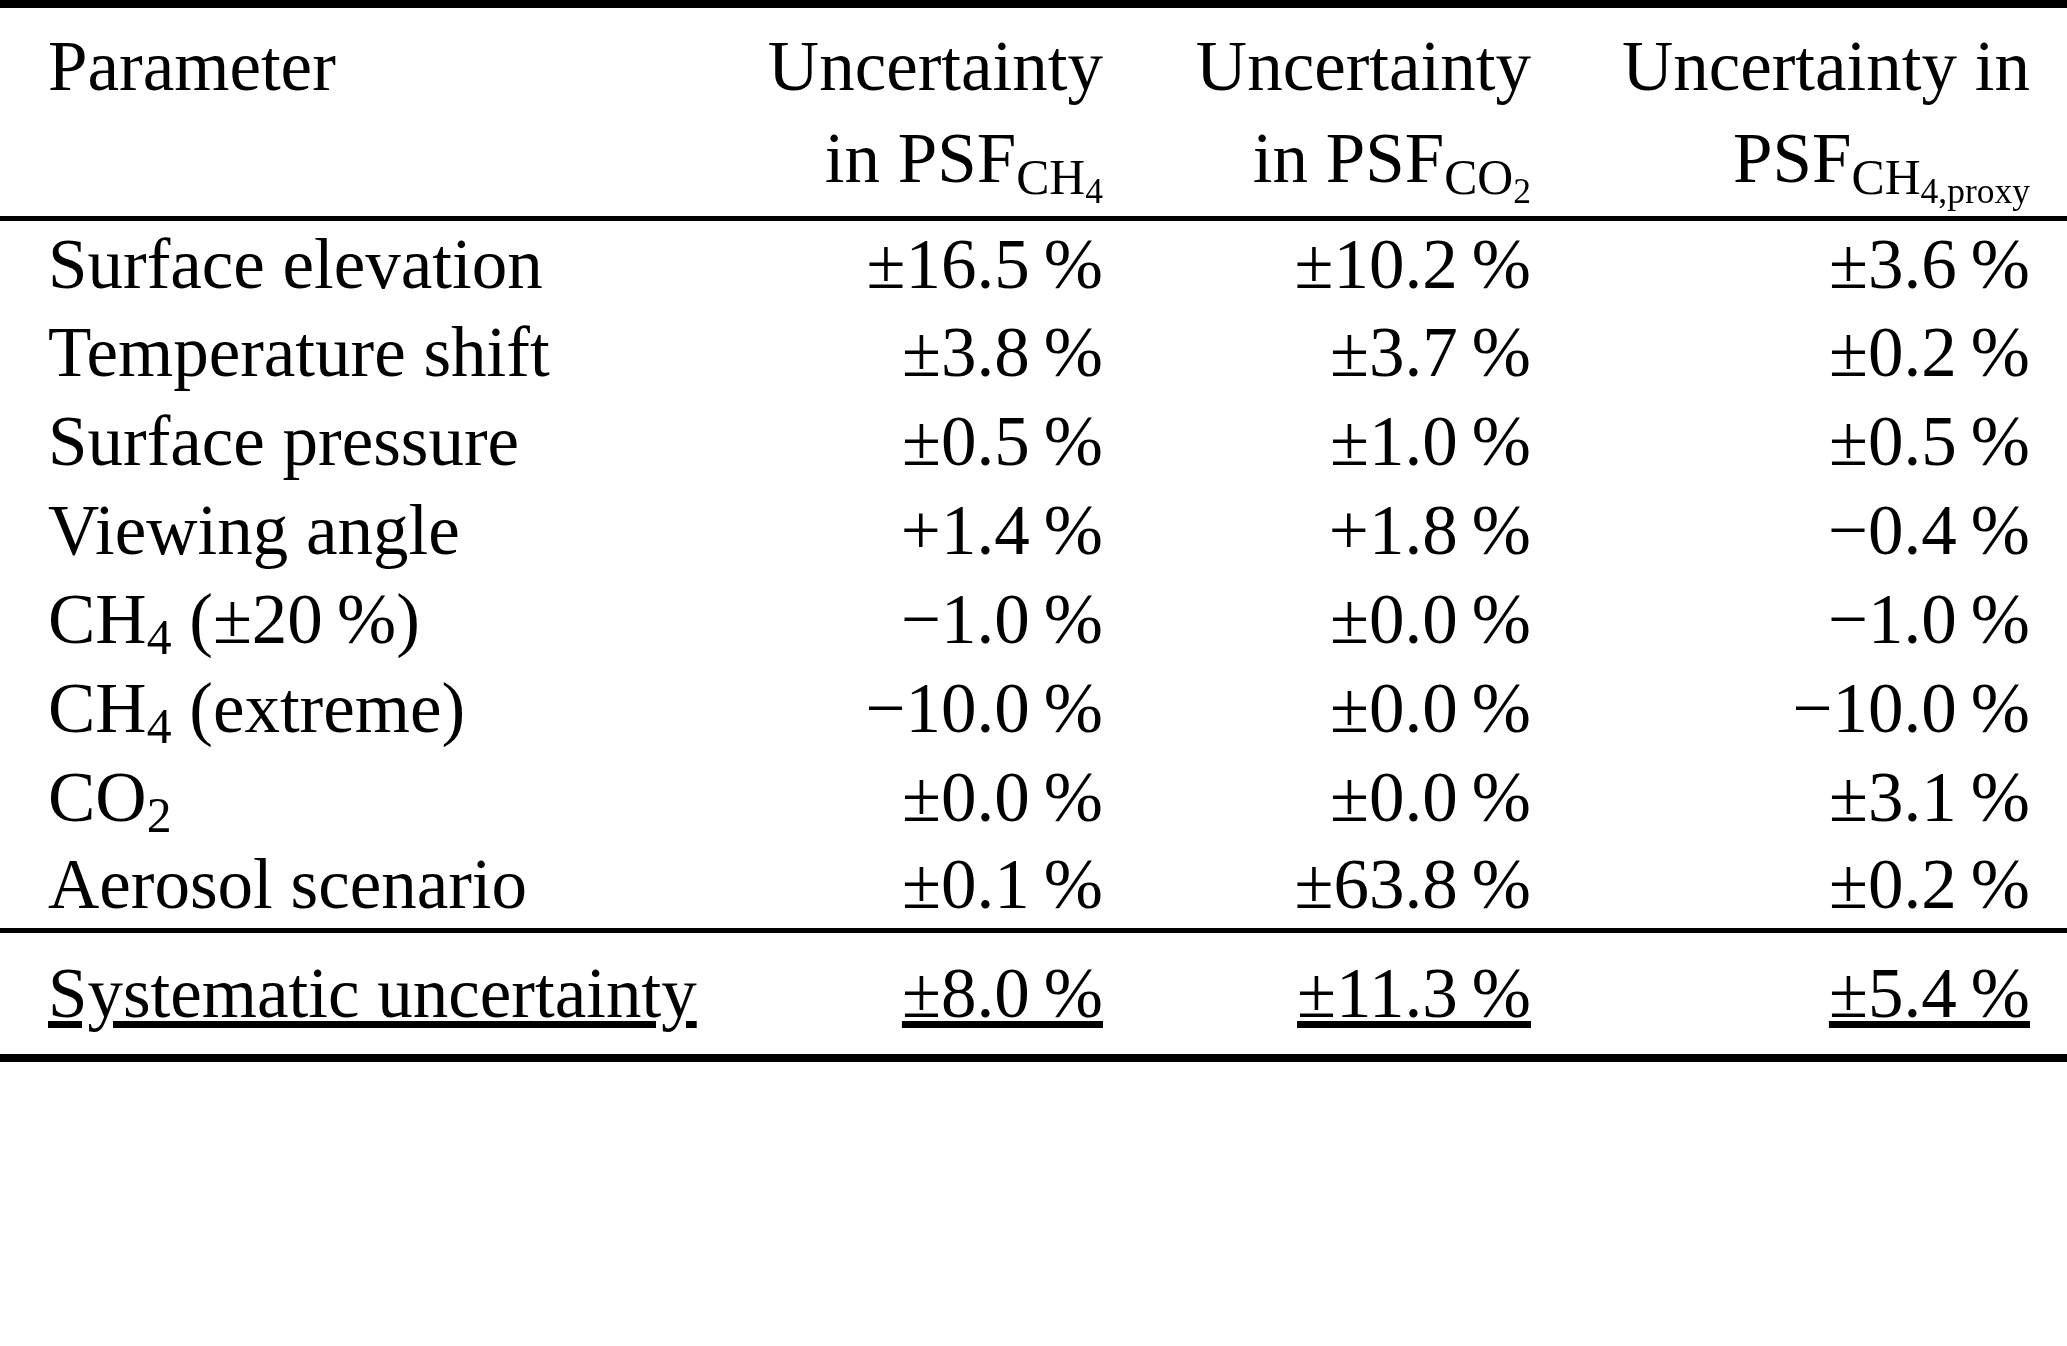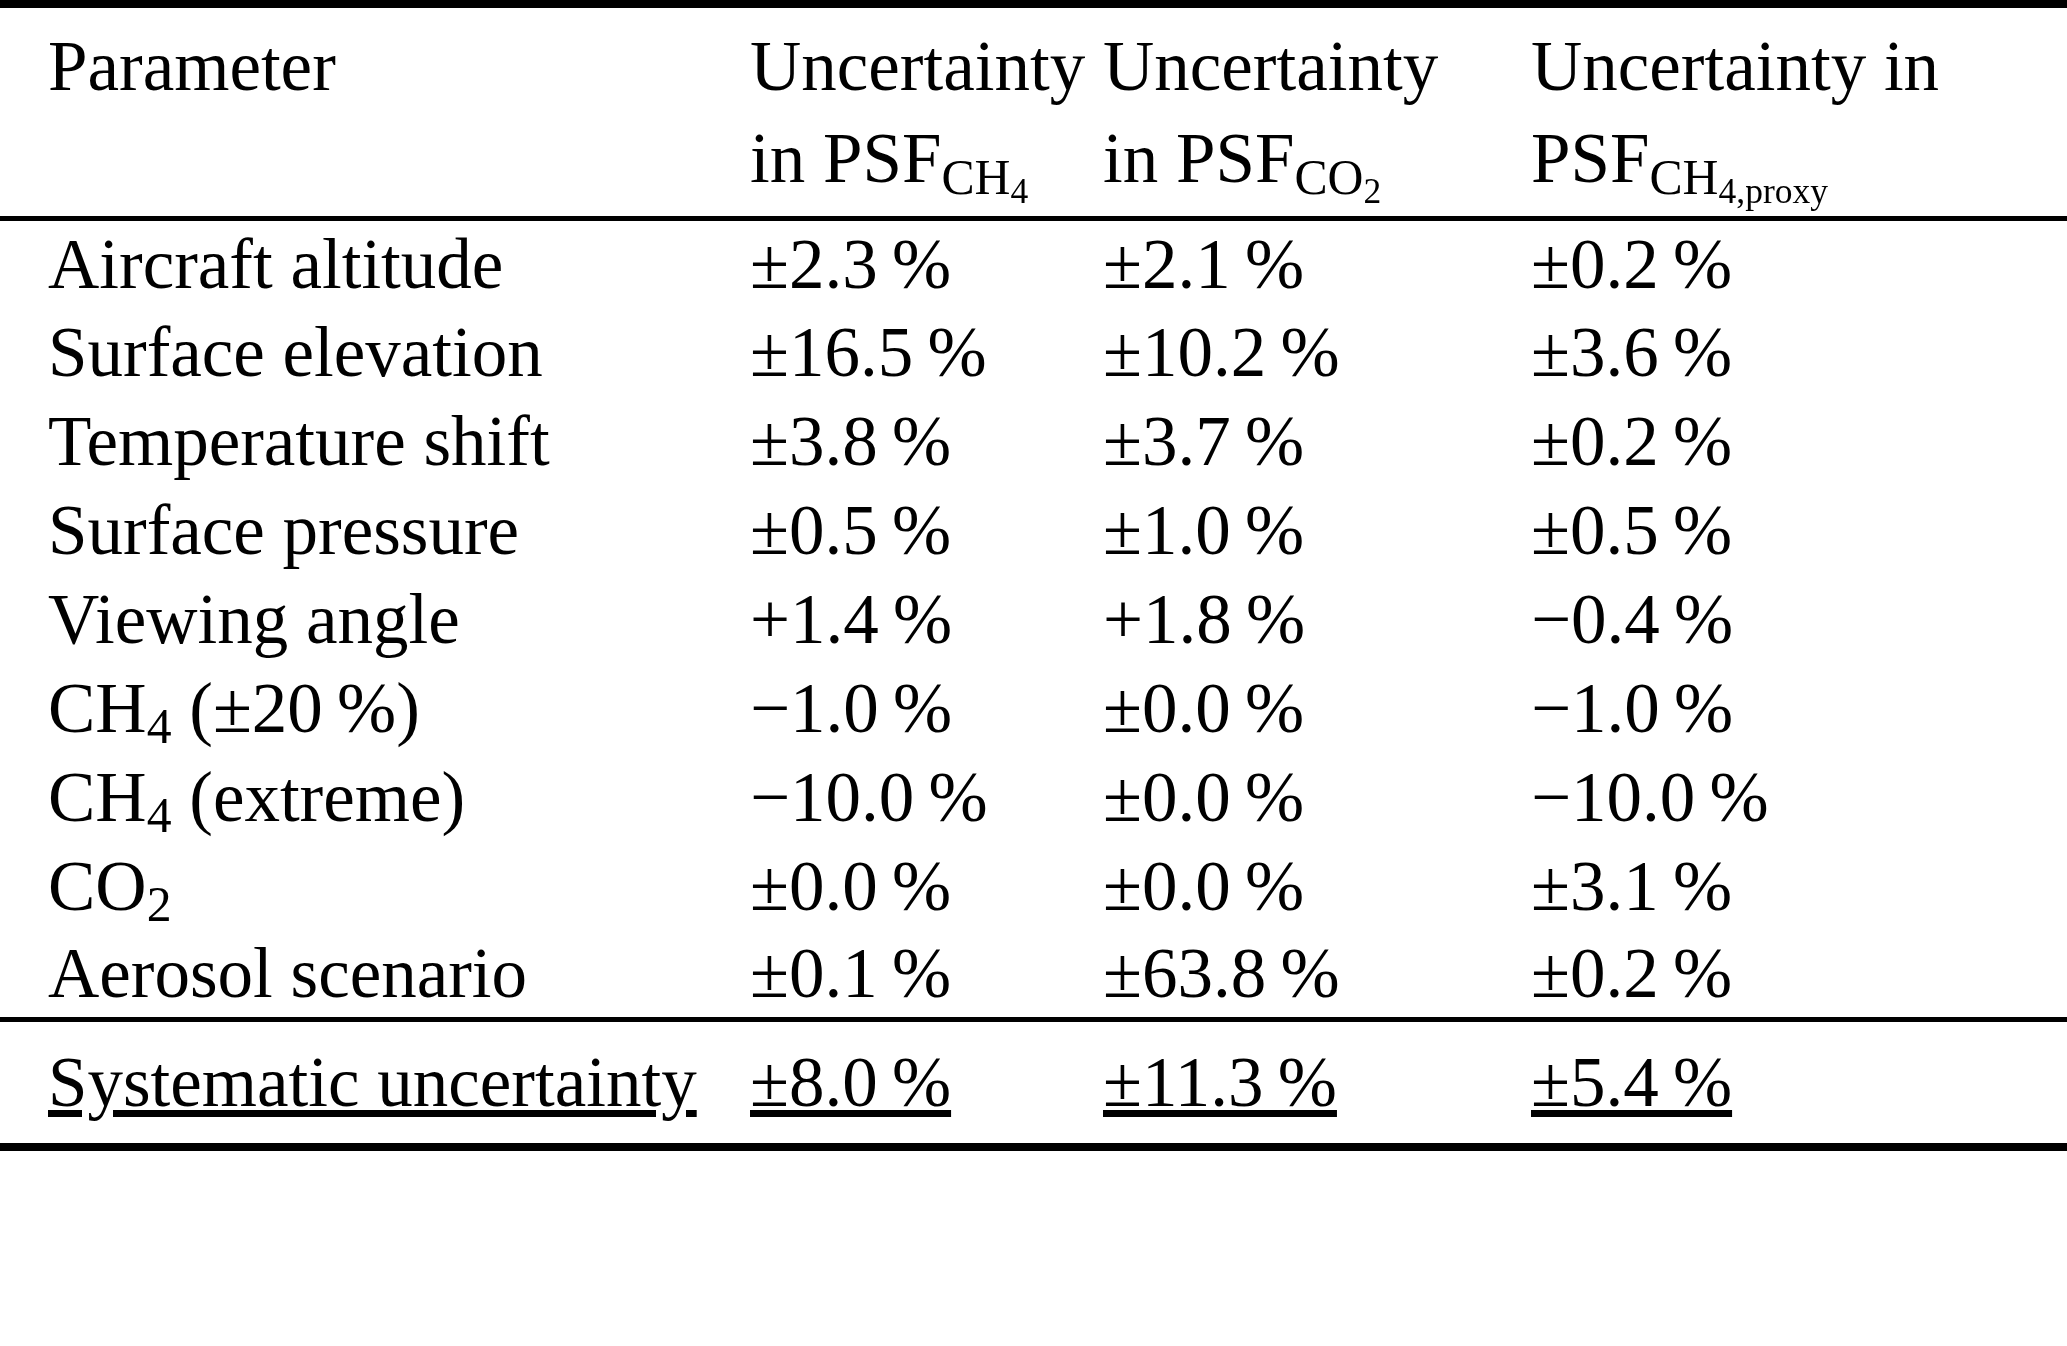--- a/index.html
+++ b/index.html
@@ -41,21 +41,21 @@
   }
   thead th {
     vertical-align: top;
     padding-top: 12px;
   }
   .h-line { line-height: 92px; }
   .param-col {
     text-align: left;
     padding-left: 48px;
   }
-  .num-col { text-align: left; }
+  .num-col { text-align: right; }
   .c3 { padding-right: 37px; }
   
   .sg-t { }
   .sg-s {
     font-size: 70%;
     position: relative;
     top: 0.24em;
   }
   .sg-ss {
     font-size: 50%;
@@ -87,26 +87,20 @@
           <div class="h-line">Uncertainty</div>
           <div class="h-line"><span class="sg-t">in PSF</span><span class="sg-s">CO</span><span class="sg-ss">2</span></div>
         </th>
         <th class="num-col c3">
           <div class="h-line">Uncertainty in</div>
           <div class="h-line"><span class="sg-t">PSF</span><span class="sg-s">CH</span><span class="sg-ss">4,proxy</span></div>
         </th>
       </tr>
     </thead>
     <tbody id="table-body">
-  <tr>
-    <td class="param-col"><span class="sg-t">Aircraft altitude</span></td>
-    <td class="num-col c1">±2.3 %</td>
-    <td class="num-col c2">±2.1 %</td>
-    <td class="num-col c3">±0.2 %</td>
-  </tr>
 
   <tr>
     <td class="param-col"><span class="sg-t">Surface elevation</span></td>
     <td class="num-col c1">±16.5 %</td>
     <td class="num-col c2">±10.2 %</td>
     <td class="num-col c3">±3.6 %</td>
   </tr>
 
   <tr>
     <td class="param-col"><span class="sg-t">Temperature shift</span></td>

